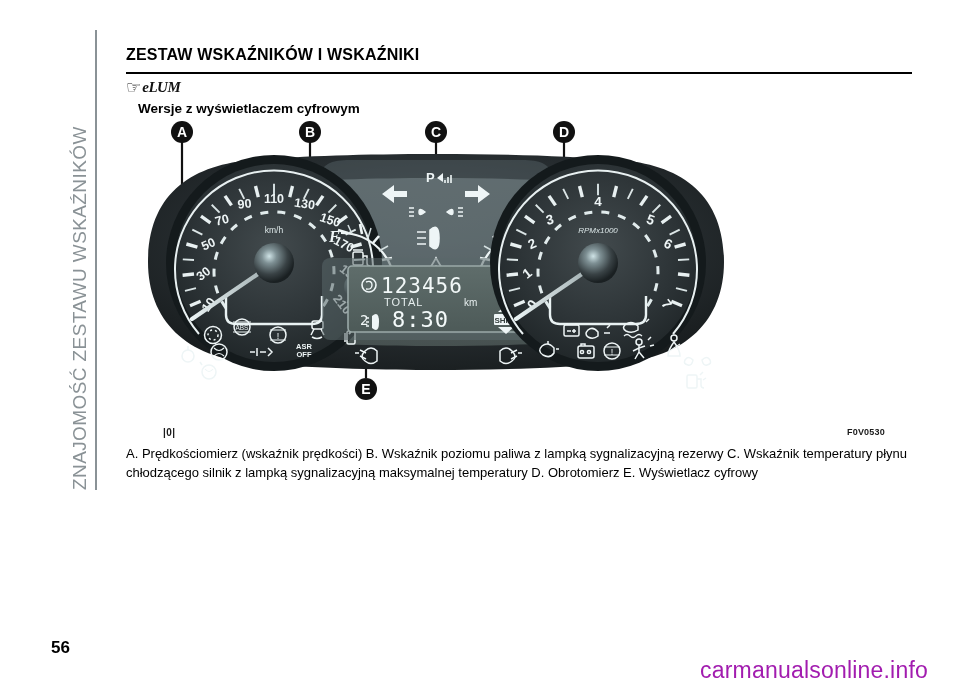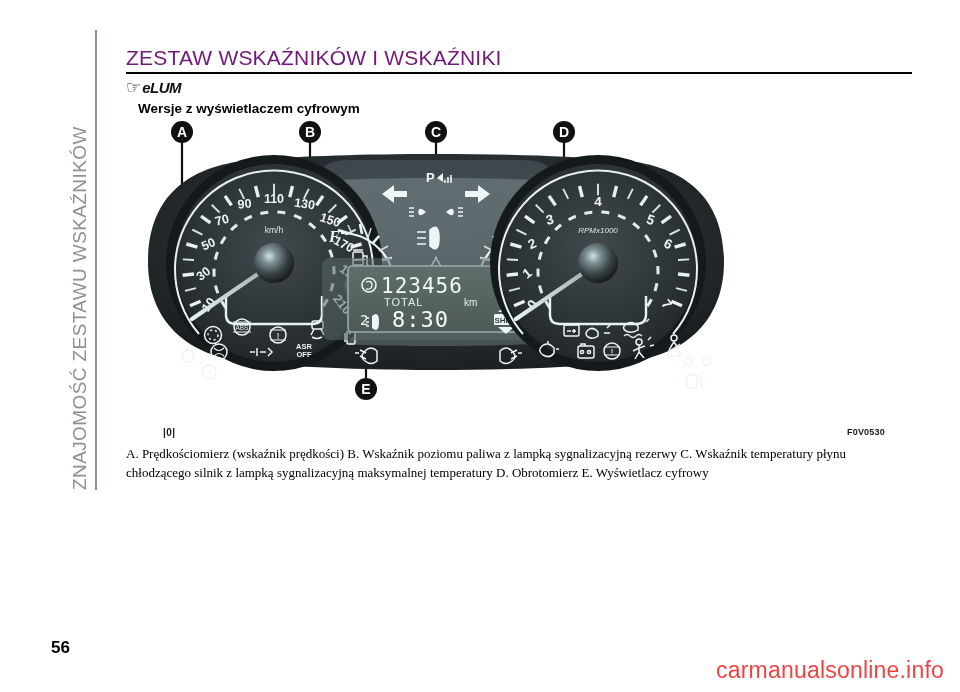--- a/index.html
+++ b/index.html
@@ -47,24 +47,24 @@
     width: 2px;
     height: 460px;
     background: #8a9296;
   }
 
   
   .doc-title {
     position: absolute;
     left: 126px;
     top: 46px;
-    font-size: 21px;
-    font-weight: normal;
+    font-size: 16px;
+    font-weight: bold;
     letter-spacing: 0.2px;
-    color: #701a75;
+    color: #000000;
   }
   .title-rule {
     position: absolute;
     left: 126px;
     top: 72px;
     width: 786px;
     height: 2px;
     background: #000;
   }
 
@@ -81,21 +81,21 @@
     font-size: 17px;
     line-height: 17px;
     color: #111;
   }
   .elum .elum-text {
     font-size: 15px;
     font-weight: bold;
     font-style: italic;
     letter-spacing: -0.5px;
     color: #111;
-    font-family: Liberation Sans, sans-serif;
+    font-family: Liberation Serif, serif;
   }
 
   .subtitle {
     position: absolute;
     left: 126px;
     top: 101px;
     font-size: 13.5px;
     font-weight: bold;
     color: #000;
     margin-left: 12px;
@@ -131,38 +131,37 @@
     letter-spacing: 0.2px;
   }
   .caption {
     position: absolute;
     left: 126px;
     top: 444px;
     width: 788px;
     font-size: 13px;
     line-height: 19px;
     color: #000;
-    font-family: Liberation Serif, serif;
   }
 
   
   .page-number {
     position: absolute;
     left: 51px;
     top: 638px;
     font-size: 17px;
     font-weight: bold;
     color: #000;
   }
   .watermark {
     position: absolute;
-    right: 16px;
+    right: 32px;
     bottom: 8px;
     font-size: 23px;
-    color: #ef4444;
+    color: #a21caf;
     letter-spacing: 0.2px;
     font-family: "Liberation Sans", sans-serif;
   }
 </style>
 </head>
 <body>
 
 <div class="side-chapter">
   <div class="vtext">ZNAJOMOŚĆ ZESTAWU WSKAŹNIKÓW</div>
   <div class="vrule"></div>

